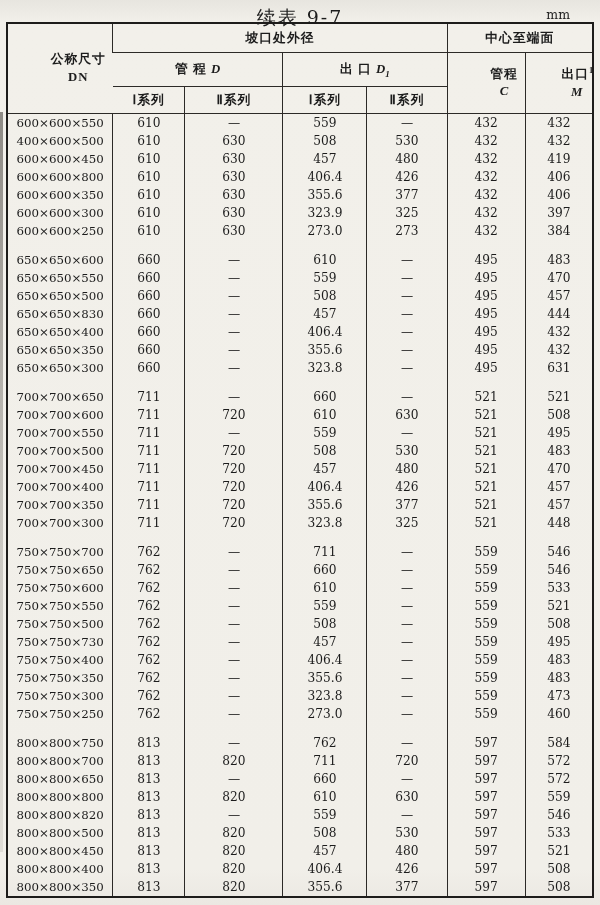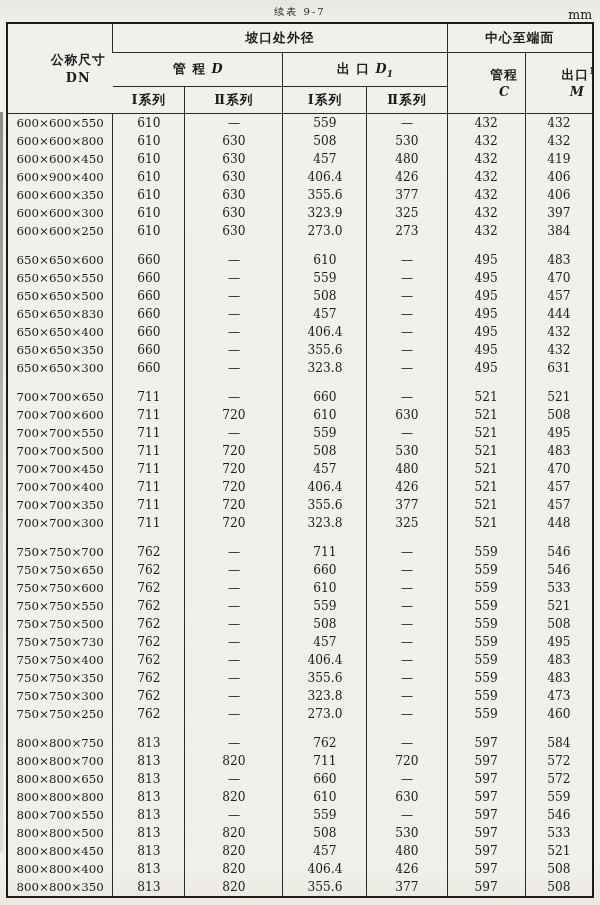--- a/index.html
+++ b/index.html
@@ -17,24 +17,24 @@
   }
   .scan-artifact {
     position: absolute; left: 0; top: 112px;
     width: 3px; height: 740px;
     background: linear-gradient(180deg, rgba(60,55,50,.55), rgba(90,85,78,.25) 60%, rgba(120,115,105,.15));
     pointer-events: none;
   }
   .page-header { position: relative; height: 22px; }
   .title {
     position: absolute; left: 0; right: 0; top: 5px;
-    text-align: center; font-size: 10px; letter-spacing: 2px;
+    text-align: center; font-size: 19px; letter-spacing: 2px;
   }
   .unit {
-    position: absolute; right: 8px; top: 7px;
+    position: absolute; right: 30px; top: 7px;
     font-size: 12.5px;
   }
   table.dims {
     border-collapse: collapse;
     table-layout: fixed;
     width: 586px;
     margin: 0 auto;
     border: 2.4px solid #1d1c1a;
   }
   .dims th, .dims td {
@@ -45,20 +45,21 @@
     font-size: 12.2px;
     overflow: hidden;
     white-space: nowrap;
   }
   .dims th:first-child, .dims td:first-child { border-left: none; }
   .dims thead th {
     font-weight: bold;
     font-size: 12.8px;
     border-bottom: 1.4px solid #2c2a27;
     letter-spacing: 1px;
+    font-family: Liberation Serif, serif;
   }
   .dims thead tr.h1 th { height: 28px; }
   .dims thead tr.h2 th { height: 33px; }
   .dims thead tr.h3 th { height: 26px; }
   .dims thead th.two-line div { line-height: 1.35; letter-spacing: 1px; margin-left: 36px; }
   .dims thead { border-bottom: 1.6px solid #2c2a27; }
   .dims i { font-style: italic; font-weight: bold; letter-spacing: 0; }
   .dims sub { font-size: 9px; }
   .dims sup { font-size: 8.5px; font-weight: bold; }
   .dims tbody td { height: 18px; border-bottom: none; border-top: none; }
@@ -124,39 +125,39 @@
         <tr>
           <td>600×600×550</td>
           <td>610</td>
           <td>—</td>
           <td>559</td>
           <td>—</td>
           <td>432</td>
           <td>432</td>
         </tr>
         <tr>
+          <td>400×600×500</td>
+          <td>610</td>
+          <td>630</td>
+          <td>508</td>
+          <td>530</td>
+          <td>432</td>
+          <td>432</td>
+        </tr>
+        <tr>
+          <td>600×600×450</td>
+          <td>610</td>
+          <td>630</td>
+          <td>457</td>
+          <td>480</td>
+          <td>432</td>
+          <td>419</td>
+        </tr>
+        <tr>
           <td>600×600×800</td>
-          <td>610</td>
-          <td>630</td>
-          <td>508</td>
-          <td>530</td>
-          <td>432</td>
-          <td>432</td>
-        </tr>
-        <tr>
-          <td>600×600×450</td>
-          <td>610</td>
-          <td>630</td>
-          <td>457</td>
-          <td>480</td>
-          <td>432</td>
-          <td>419</td>
-        </tr>
-        <tr>
-          <td>600×900×400</td>
           <td>610</td>
           <td>630</td>
           <td>406.4</td>
           <td>426</td>
           <td>432</td>
           <td>406</td>
         </tr>
         <tr>
           <td>600×600×350</td>
           <td>610</td>
@@ -475,21 +476,21 @@
         <tr>
           <td>800×800×800</td>
           <td>813</td>
           <td>820</td>
           <td>610</td>
           <td>630</td>
           <td>597</td>
           <td>559</td>
         </tr>
         <tr>
-          <td>800×700×550</td>
+          <td>800×800×820</td>
           <td>813</td>
           <td>—</td>
           <td>559</td>
           <td>—</td>
           <td>597</td>
           <td>546</td>
         </tr>
         <tr>
           <td>800×800×500</td>
           <td>813</td>

